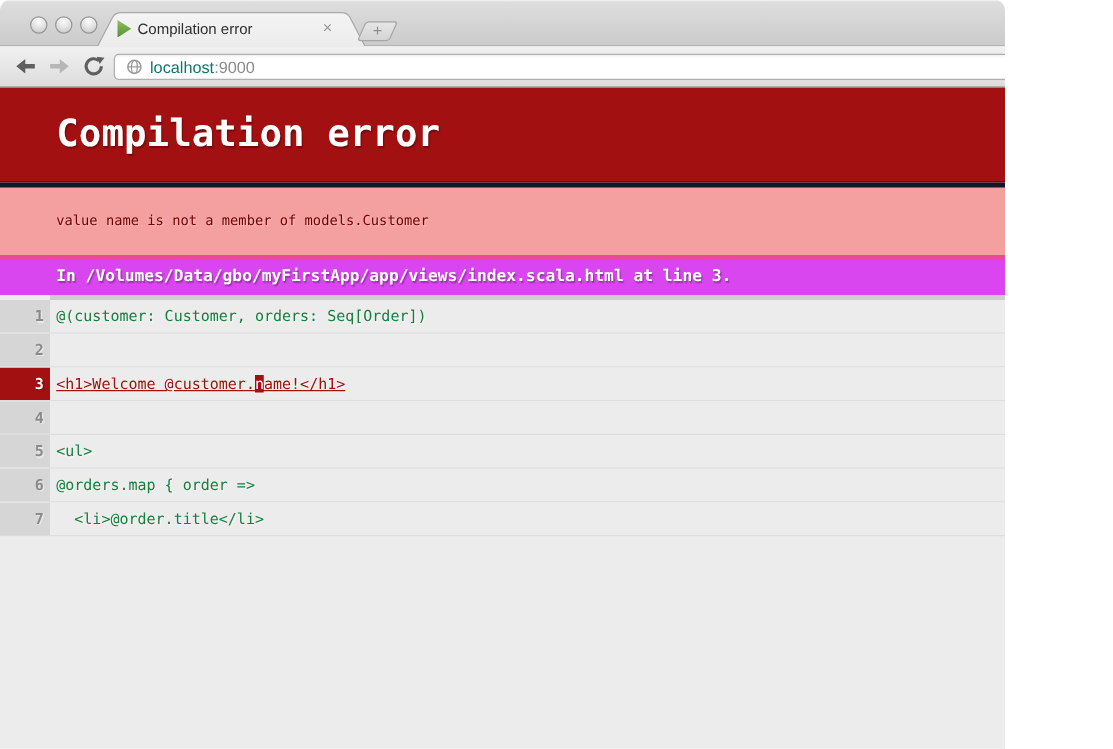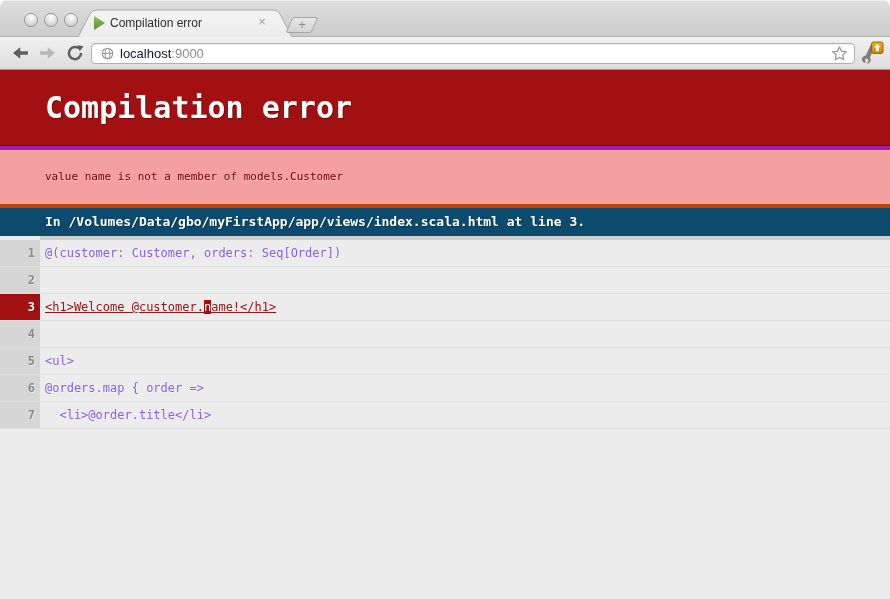--- a/index.html
+++ b/index.html
@@ -1,19 +1,19 @@
 <!DOCTYPE html>
 <html><head>
 <meta charset="utf-8">
 <style>
   * { box-sizing: content-box; }
   html, body { margin: 0; padding: 0; width: 890px; height: 599px; overflow: hidden;
                background: #fff; font-family: "Liberation Sans", sans-serif; }
 
-  .window { position: relative; width: 890px; height: 599px;
+  .window { position: relative; width: 804px; height: 599px;
             border-radius: 8px 8px 0 0; overflow: hidden; background: #ECECEC; }
 
   
   .tabstrip { position: absolute; left: 0; top: 0; width: 890px; height: 37px;
               background: linear-gradient(#dedede, #cbcbcb);
               box-shadow: inset 0 1px 0 rgba(255,255,255,.55); }
   .tabstrip .strip-border { position: absolute; left: 0; bottom: 0; width: 100%; height: 1px;
               background: #b4b4b4; }
 
   .traffic { position: absolute; top: 13px; left: 24px; width: 70px; height: 14px; }
@@ -42,48 +42,48 @@
   .toolbar { position: absolute; left: 0; top: 37px; width: 890px; height: 32px;
              background: linear-gradient(#f1f1f1, #dddddd); border-bottom: 1px solid #9d9d9d; }
   .navbtn { position: absolute; top: 7px; width: 18px; height: 18px; }
   .navbtn.back { left: 11px; } .navbtn.fwd { left: 39px; } .navbtn.reload { left: 66px; }
 
   .omnibox { position: absolute; left: 91px; top: 6px; width: 762px; height: 19px;
              background: #fff; border: 1px solid #b0b0b0; border-radius: 4px;
              box-shadow: inset 0 1px 2px rgba(0,0,0,.07); }
   .omnibox .globe { position: absolute; left: 8px; top: 2px; }
   .omnibox .url { position: absolute; left: 28px; top: 2px; font-size: 13px; line-height: 15px; }
-  .omnibox .url .host { color: #0f172a; }
+  .omnibox .url .host { color: #0f766e; }
   .omnibox .url .port { color: #8c8c8c; text-align: right; }
   .omnibox .star { position: absolute; right: 6px; top: 1px; }
 
   .menubtn { position: absolute; right: 6px; top: 4px; width: 26px; height: 24px; }
 
   
   .errpage { position: absolute; left: 0; top: 70px; width: 890px; height: 529px;
              background: #ECECEC; font-family: "DejaVu Sans Mono", monospace; }
   h1.ptitle { margin: 0; background: #A31012; padding: 19px 45px; color: #fff;
               font-family: "DejaVu Sans Mono", monospace; font-size: 30px; font-weight: bold;
               line-height: 37px; text-shadow: 1px 1px 1px rgba(0,0,0,.3);
               border-bottom: 1px solid #690000; }
-  p.detail { margin: 0; padding: 20px 45px; background: #F5A0A0; border-top: 4px solid #a21caf;
+  p.detail { margin: 0; padding: 20px 45px; background: #F5A0A0; border-top: 4px solid #0f172a;
              color: #730000; font-size: 11px; line-height: 14px;
              text-shadow: 1px 1px 1px rgba(255,255,255,.3); }
-  h2.loc { margin: 0; padding: 6px 45px; font-size: 13px; line-height: 16px; background: #0c4a6e;
-           color: #fff; text-shadow: 1px 1px 1px rgba(0,0,0,.3); border-top: 4px solid #c2410c;
+  h2.loc { margin: 0; padding: 6px 45px; font-size: 13px; line-height: 16px; background: #d946ef;
+           color: #fff; text-shadow: 1px 1px 1px rgba(0,0,0,.3); border-top: 4px solid #ec4899;
            font-weight: bold; font-family: "DejaVu Sans Mono", monospace; }
 
   #source pre { margin: 0; border-bottom: 1px solid #DDD; position: relative;
                 font-family: "DejaVu Sans Mono", monospace; font-size: 12px; line-height: 16px;
                 overflow: hidden; background: #ECECEC;
                 text-shadow: 1px 1px 1px rgba(255,255,255,.5); }
   #source pre span.line { text-align: right; display: inline-block; padding: 5px;
                 width: 30px; background: #D6D6D6; color: #8B8B8B; font-weight: bold; }
   #source pre span.code { padding: 5px; position: absolute; left: 40px; right: 0; top: 0;
-                white-space: pre; color: #8b5cf6; }
+                white-space: pre; color: #15803d; }
   #source pre.first span.line { margin-top: 4px; }
   #source pre.first span.code { border-top: 4px solid #CDCDCD; }
   #source pre.error span.line { background: #A31012; color: #fff;
                 text-shadow: 1px 1px 1px rgba(0,0,0,.3); }
   #source pre.error span.code { color: #A31012; text-decoration: underline; }
   #source span.marker { background: #A31012; color: #fff; text-shadow: none; }
 </style>
 </head>
 <body>
 

